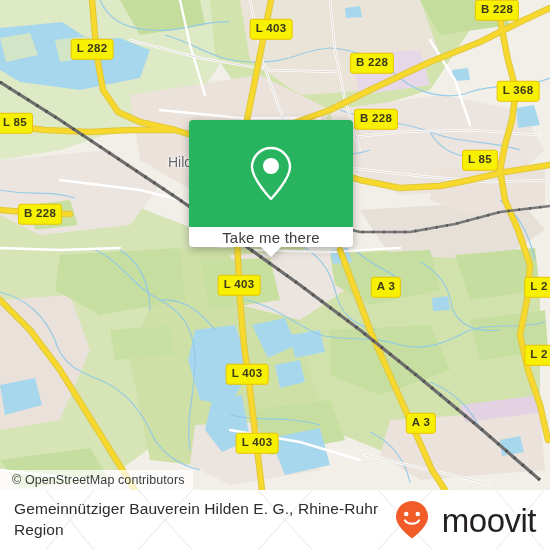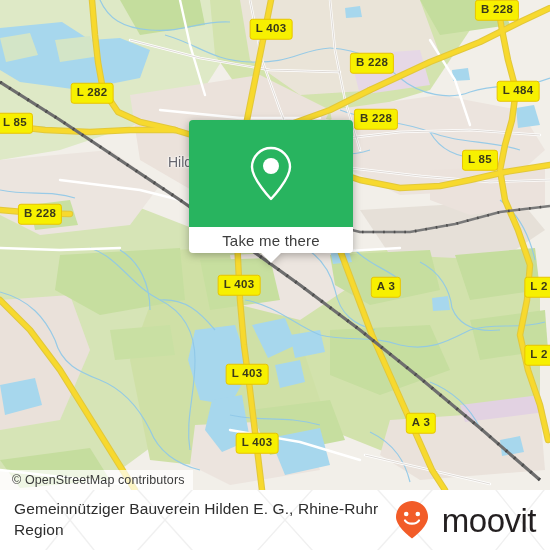--- a/index.html
+++ b/index.html
@@ -63,21 +63,21 @@
   #popup-head{
     background:#28b45f;
     height:107px;
     border-radius:4px 4px 0 0;
     display:flex;align-items:center;justify-content:center;
   }
   #popup-pin{display:block;}
   #popup-foot{
     background:#fff;
     border-radius:0 0 4px 4px;
-    height:26px;
+    height:20px;
     display:flex;align-items:center;justify-content:center;
     position:relative;
   }
   #popup-foot-label{
     font-size:15px;color:#3d3d3d;letter-spacing:.2px;
   }
   #popup-tail{
     position:absolute;
     left:50%;top:100%;
     margin-left:-10px;
@@ -277,25 +277,25 @@
 
         <path d="M0,82 L60,120 L120,160 L180,200 L240,242 L300,285 L360,330 L420,378 L480,428 L540,480" stroke="#6e6e6e" stroke-width="3.2" fill="none"></path>
         <path d="M0,82 L60,120 L120,160 L180,200 L240,242 L300,285 L360,330 L420,378 L480,428 L540,480" stroke="#4d4d4d" stroke-width="3.2" fill="none" stroke-dasharray="1.8 9"></path>
         <path d="M282,205 L320,222 L360,232 L410,232 L455,224 L500,212 L550,206" stroke="#7a7a7a" stroke-width="2.6" fill="none"></path>
         <path d="M282,205 L320,222 L360,232 L410,232 L455,224 L500,212 L550,206" stroke="#4d4d4d" stroke-width="2.6" fill="none" stroke-dasharray="1.6 9"></path>
 
       </g>
     </svg>
 
     <div id="shields">
-        <div class="shield" style="left: 92px; top: 49px; margin-top: 44px;">L 282</div>
+        <div class="shield" style="left: 92px; top: 49px;">L 282</div>
         <div class="shield" style="left: 271px; top: 29px;">L 403</div>
         <div class="shield" style="left: 372px; top: 63px;">B 228</div>
         <div class="shield" style="left: 497px; top: 10px;">B 228</div>
-        <div class="shield" style="left: 518px; top: 91px;">L 484</div>
+        <div class="shield" style="left: 518px; top: 91px;">L 368</div>
         <div class="shield" style="left: 15px; top: 123px;">L 85</div>
         <div class="shield" style="left: 480px; top: 160px;">L 85</div>
         <div class="shield" style="left: 40px; top: 214px;">B 228</div>
         <div class="shield" style="left: 376px; top: 119px;">B 228</div>
         <div class="shield" style="left: 239px; top: 285px;">L 403</div>
         <div class="shield" style="left: 386px; top: 287px;">A 3</div>
         <div class="shield" style="left: 539px; top: 287px;">L 2</div>
         <div class="shield" style="left: 247px; top: 374px;">L 403</div>
         <div class="shield" style="left: 539px; top: 355px;">L 2</div>
         <div class="shield" style="left: 421px; top: 423px;">A 3</div>

